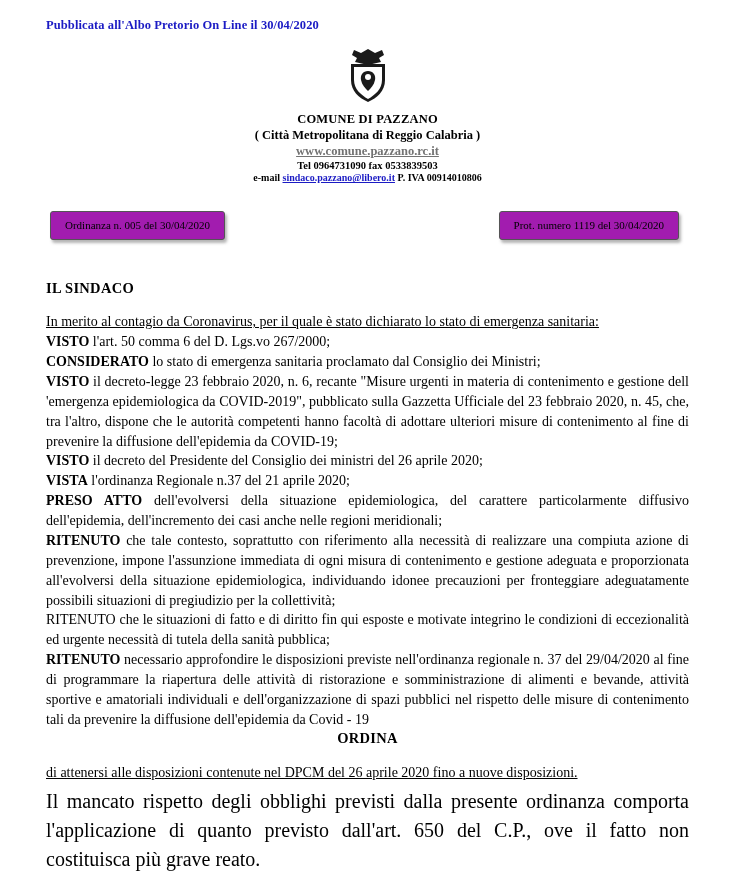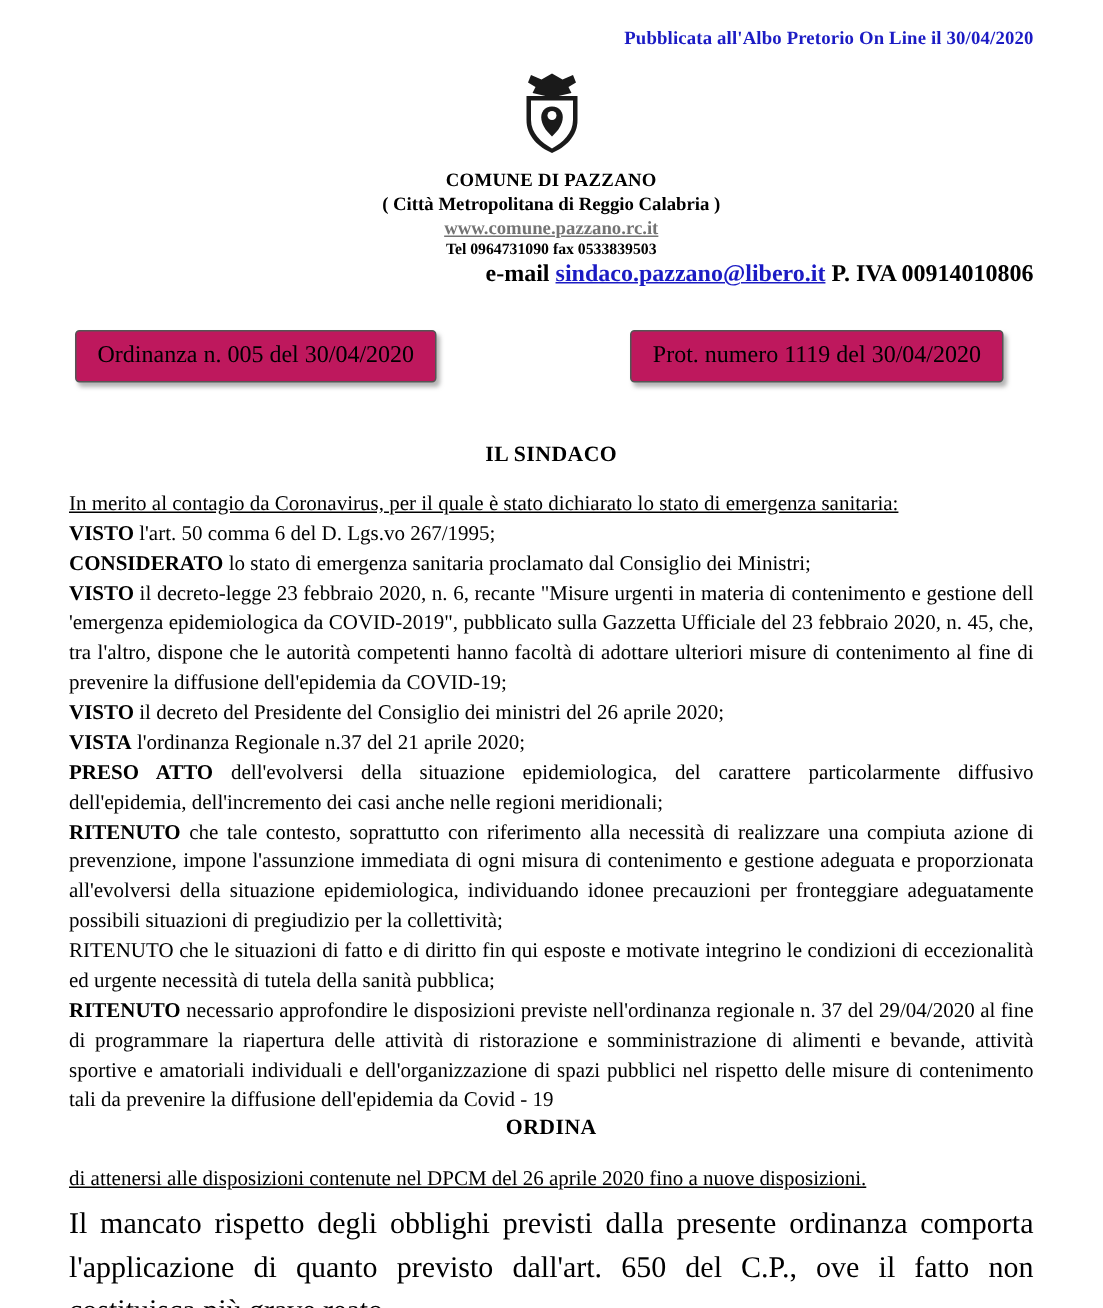--- a/index.html
+++ b/index.html
@@ -15,21 +15,20 @@
     position: relative;
   }
   .page {
     width: 735px;
     min-height: 872px;
     box-sizing: border-box;
     padding: 10px 46px 10px 46px;
     position: relative;
   }
   .albo-line {
-    text-align: right;
     color: #1b1bc4;
     font-family: "Liberation Serif", serif;
     font-size: 12.5px;
     font-weight: bold;
     margin: 8px 0 0 0;
     letter-spacing: 0.1px;
   }
   .crest-wrap {
     text-align: center;
     margin-top: 14px;
@@ -57,49 +56,47 @@
     font-size: 12.5px;
     font-weight: bold;
     color: #737373;
     text-decoration: underline;
   }
   .h-tel {
     font-size: 10.5px;
     font-weight: bold;
   }
   .h-mail {
-    font-size: 16px;
+    font-size: 10px;
     font-weight: bold;
-    text-align: right;
   }
   .h-mail .mail-link {
     color: #1b1bc4;
     text-decoration: underline;
     font-weight: bold;
   }
   .boxes-row {
     display: flex;
     justify-content: space-between;
     align-items: flex-start;
     margin-top: 26px;
   }
   .doc-box {
     border: 1px solid #555;
     border-radius: 3px;
-    background: #be185d;
+    background: #a21caf;
     box-shadow: 2px 3px 3px rgba(120,120,120,0.55);
     padding: 7px 14px 8px 14px;
-    font-size: 16px;
+    font-size: 11px;
     font-family: "Liberation Serif", serif;
     white-space: nowrap;
   }
   .box-left { margin-left: 4px; }
-  .box-right { margin-right: 20px; }
+  .box-right { margin-right: 10px; }
   .title-sindaco {
-    text-align: center;
     font-weight: bold;
     font-size: 14.5px;
     margin-top: 40px;
     margin-bottom: 16px;
     letter-spacing: 0.3px;
   }
   .intro {
     font-size: 14px;
     text-decoration: underline;
     line-height: 1.35;
@@ -166,21 +163,21 @@
   <div class="boxes-row">
     <div class="doc-box box-left">Ordinanza n.  005  del  30/04/2020</div>
     <div class="doc-box box-right">Prot.  numero   1119  del   30/04/2020</div>
   </div>
 
   <div class="title-sindaco">IL SINDACO</div>
 
   <div class="intro">In merito al contagio da Coronavirus, per il quale è stato dichiarato lo stato di emergenza sanitaria:</div>
 
   <div class="body-text">
-    <p class="para"><b class="kw">VISTO</b><span> l'art. 50 comma 6 del D. Lgs.vo 267/1995;</span></p>
+    <p class="para"><b class="kw">VISTO</b><span> l'art. 50 comma 6 del D. Lgs.vo 267/2000;</span></p>
     <p class="para"><b class="kw">CONSIDERATO</b><span> lo stato di emergenza sanitaria proclamato dal Consiglio dei Ministri;</span></p>
     <p class="para"><b class="kw">VISTO</b><span> il decreto-legge 23 febbraio 2020, n. 6, recante "Misure urgenti in materia di contenimento e gestione dell 'emergenza epidemiologica da COVID-2019", pubblicato sulla Gazzetta Ufficiale del 23 febbraio 2020, n. 45, che, tra l'altro, dispone che le autorità competenti hanno facoltà di adottare ulteriori misure di contenimento al fine di prevenire la diffusione dell'epidemia da COVID-19;</span></p>
     <p class="para"><b class="kw">VISTO</b><span> il decreto del Presidente del Consiglio dei ministri del 26 aprile 2020;</span></p>
     <p class="para"><b class="kw">VISTA</b><span> l'ordinanza Regionale n.37 del 21 aprile 2020;</span></p>
     <p class="para"><b class="kw">PRESO ATTO</b><span> dell'evolversi della situazione epidemiologica, del carattere particolarmente diffusivo dell'epidemia, dell'incremento dei casi anche nelle regioni meridionali;</span></p>
     <p class="para"><b class="kw">RITENUTO</b><span> che tale contesto, soprattutto con riferimento alla necessità di realizzare una compiuta azione di prevenzione, impone l'assunzione immediata di ogni misura di contenimento e gestione adeguata e proporzionata all'evolversi della situazione epidemiologica, individuando idonee precauzioni per fronteggiare adeguatamente possibili situazioni di pregiudizio per la collettività;</span></p>
     <p class="para"><b class="kw"></b><span>RITENUTO che le situazioni di fatto e di diritto fin qui esposte e motivate integrino le condizioni di eccezionalità ed urgente necessità di tutela della sanità pubblica;</span></p>
     <p class="para"><b class="kw">RITENUTO</b><span> necessario approfondire le disposizioni previste nell'ordinanza regionale n. 37 del 29/04/2020 al fine di programmare la riapertura delle attività di ristorazione e somministrazione di alimenti e bevande, attività sportive e amatoriali individuali e dell'organizzazione di spazi pubblici nel rispetto delle misure di contenimento tali da prevenire la diffusione dell'epidemia da Covid - 19</span></p>
   </div>
 

